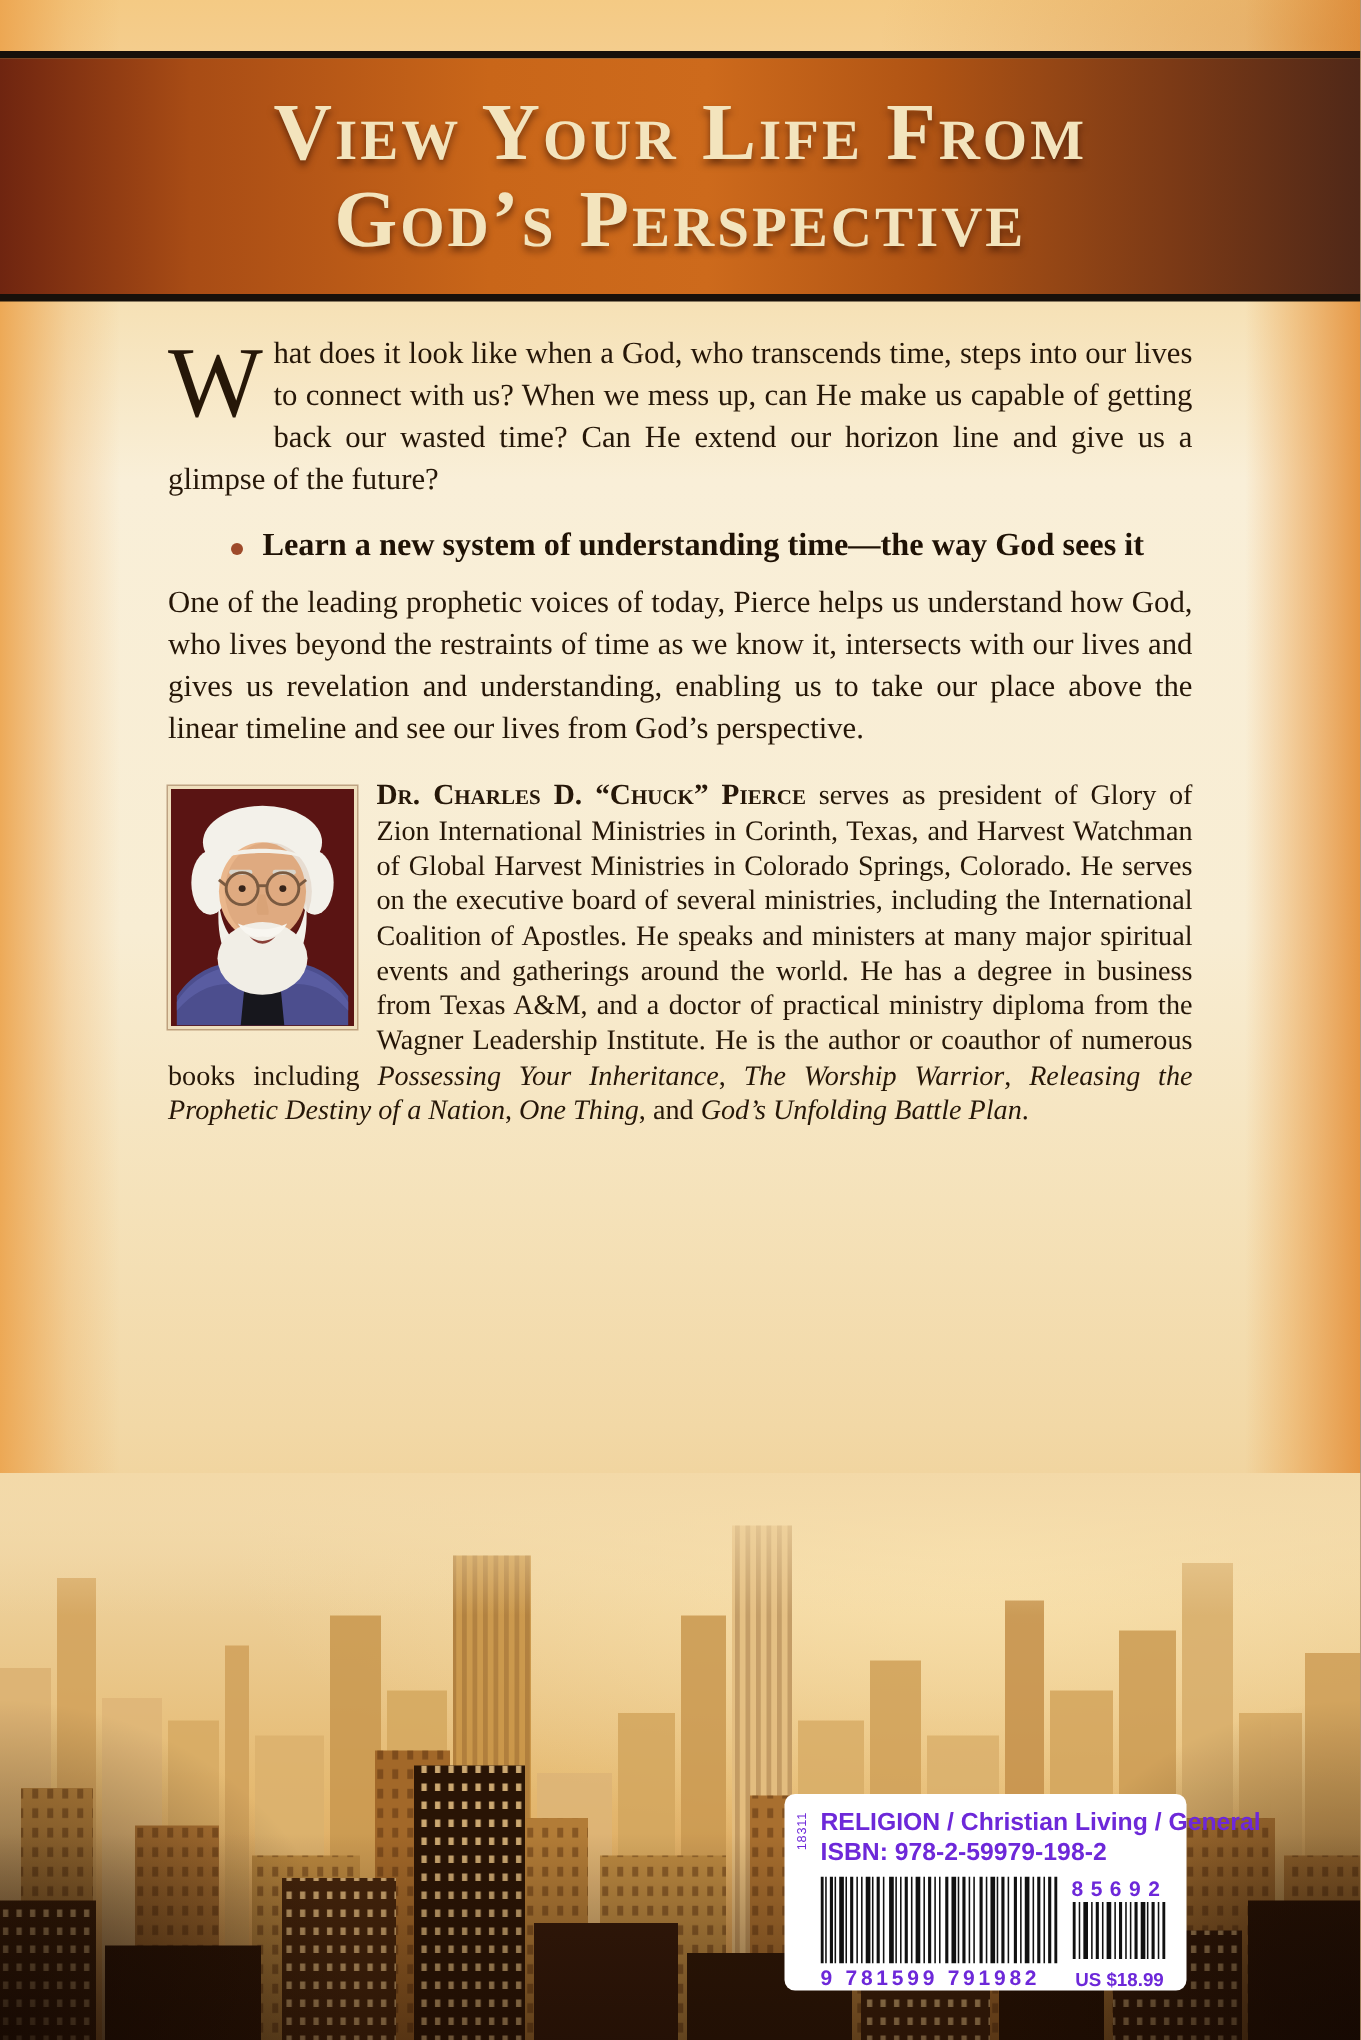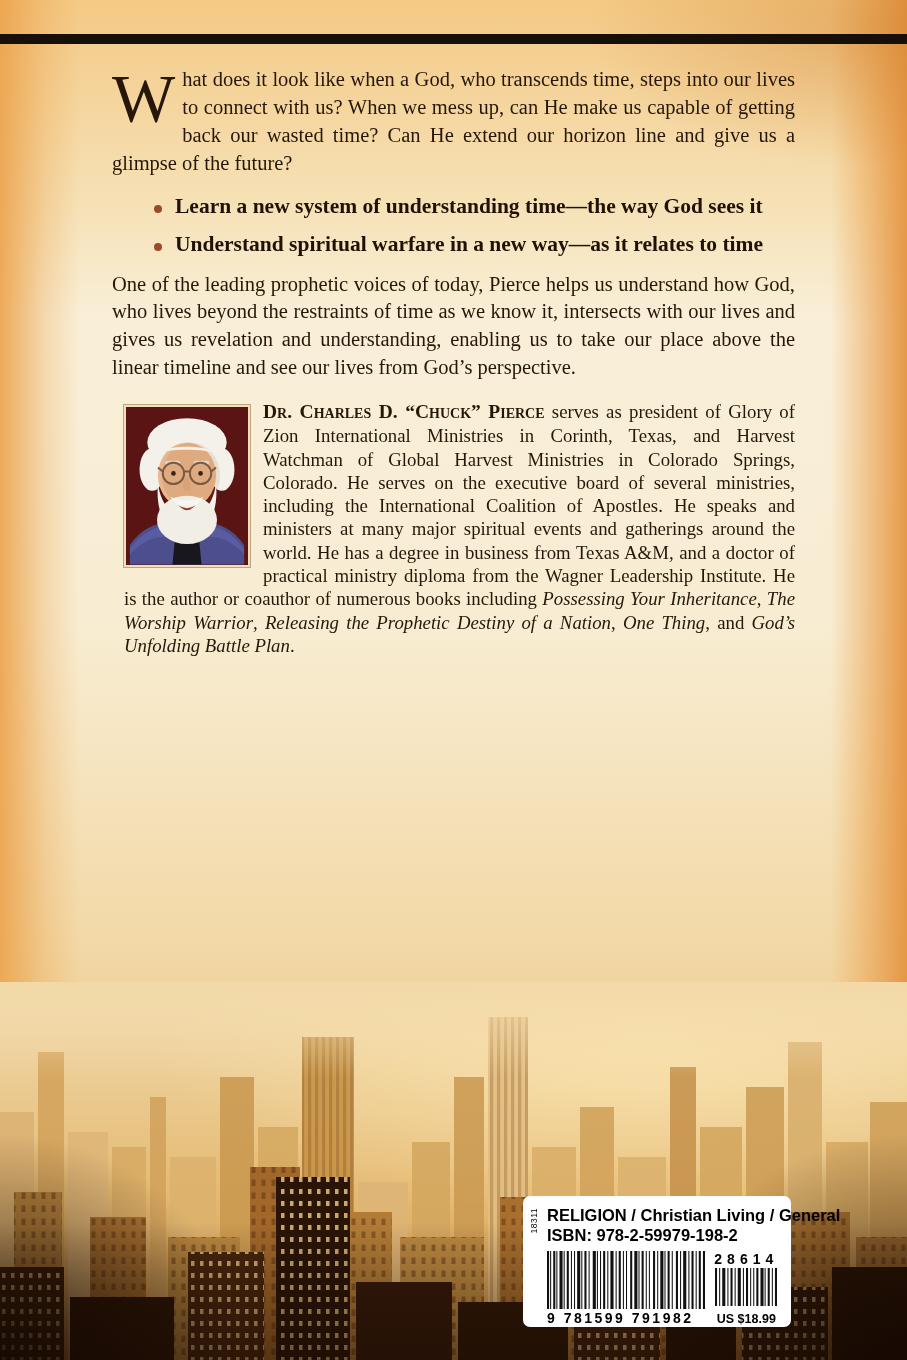--- a/index.html
+++ b/index.html
@@ -28,21 +28,21 @@
   .content{position:relative;z-index:2;padding:22px 112px 0;}
   .para{font-size:20.5px;line-height:1.36;text-align:justify;margin:0 0 15px;}
   .dropcap{float:left;font-size:67px;line-height:.76;padding:7px 7px 0 0;}
   .bullets{list-style:none;margin:6px 0 12px;padding:0 6px 0 40px;}
   .bullets li{
     position:relative;padding-left:23px;margin-bottom:11px;
     font-weight:700;font-size:21.5px;line-height:1.28;color:#1f1205;
   }
   .bullets li::before{content:"";position:absolute;left:2px;top:12px;width:8px;height:8px;border-radius:50%;background:#9e4a2a;}
   
-  .bio{margin-top:18px;margin-left:12px;}
+  .bio{margin-top:18px;}
   .bio::after{content:"";display:block;clear:both;}
   .photo{
     float:left;width:122px;height:158px;margin:5px 13px 2px 0;
     border:2px solid #efdfbd;box-shadow:0 0 0 1px rgba(120,70,30,.45);background:#5a1413;
   }
   .photo svg{display:block;width:100%;height:100%;}
   .bio-text{font-size:18.8px;line-height:1.24;text-align:justify;margin:0;}
   .bio-name{font-weight:700;font-variant:small-caps;font-size:19.5px;}
   .book-title{font-style:italic;}
   
@@ -50,21 +50,21 @@
   .skyline svg{display:block;width:100%;height:100%;}
   
   .publisher{position:absolute;left:266px;top:1156px;width:164px;text-align:center;z-index:3;color:#fff;
              font-family:"Liberation Sans",sans-serif;text-shadow:0 2px 4px rgba(0,0,0,.35);}
   .flame{display:block;margin:0 auto;}
   .pub-line1{font-weight:700;font-size:29px;letter-spacing:1px;line-height:1.05;margin-top:2px;}
   .pub-line2{font-weight:700;font-size:41px;letter-spacing:1.5px;line-height:.95;}
   
   .barcode-box{
     position:absolute;left:523px;top:1196px;width:268px;height:131px;z-index:3;box-sizing:border-box;
-    background:#fff;border-radius:7px;padding:9px 10px 7px 24px;color:#000000;
+    background:#fff;border-radius:7px;padding:9px 10px 7px 24px;color:#6d28d9;
     font-family:"Liberation Sans",sans-serif;
   }
   .spine-code{position:absolute;left:6px;top:12px;font-size:8.5px;letter-spacing:.5px;
               writing-mode:vertical-rl;transform:rotate(180deg);}
   .bc-category{font-size:16.5px;font-weight:700;line-height:1.22;white-space:nowrap;}
   .bc-isbn{font-size:16.5px;font-weight:600;line-height:1.25;}
   .bc-row{display:flex;margin-top:5px;}
   .bc-main{width:160px;}
   .bc-main svg{display:block;}
   .bc-digits{font-size:14px;font-weight:700;letter-spacing:2.5px;margin-top:1px;white-space:nowrap;}
@@ -191,27 +191,30 @@
       </g>
       <rect width="907" height="95" fill="url(#fadeTop)"></rect>
       <rect y="240" width="907" height="138" fill="url(#vigBottom)"></rect>
       <rect width="400" height="378" fill="url(#cornerL)"></rect>
       <rect x="507" width="400" height="378" fill="url(#cornerR)"></rect>
     </svg>
   </div>
 
   <div class="top-band"></div>
   <div class="rule"></div>
+  <header class="banner">
+    <div class="banner-line">View Your Life From</div>
+    <div class="banner-line">God’s Perspective</div>
+  </header>
   <div class="rule"></div>
 
   <main class="content">
     <p class="para"><span class="dropcap">W</span><span>hat does it look like when a God, who transcends time, steps into our lives to connect with us? When we mess up, can He make us capable of getting back our wasted time? Can He extend our horizon line and give us a glimpse of the future?</span></p>
     <ul class="bullets">
       <li>Learn a new system of understanding time—the way God sees it</li>
-      <li>Understand spiritual warfare in a new way—as it relates to time</li>
     </ul>
     <p class="para">One of the leading prophetic voices of today, Pierce helps us understand how God, who lives beyond the restraints of time as we know it, intersects with our lives and gives us revelation and understanding, enabling us to take our place above the linear timeline and see our lives from God’s perspective.</p>
 
     <section class="bio">
       <div class="photo">
         <svg viewBox="0 0 126 162">
           <rect width="126" height="162" fill="#5a1413"></rect>
 
           <path d="M4,162 L4,142 C18,121 40,116 52,121 L63,134 L74,121 C86,116 108,121 122,142 L122,162 Z" fill="#4c4e8e"></path>
           <path d="M52,121 L63,140 L74,121 L78,162 L48,162 Z" fill="#17171d"></path>
@@ -299,21 +302,21 @@
               <rect x="136" width="1" height="58"></rect>
               <rect x="139" width="2" height="58"></rect>
             <rect x="143" width="1" height="58"></rect>
               <rect x="146" width="2" height="58"></rect>
               <rect x="150" width="2" height="58"></rect>
           </g>
         </svg>
         <div class="bc-digits">9 781599 791982</div>
       </div>
       <div class="bc-addon">
-        <div class="addon-top">28614</div>
+        <div class="addon-top">85692</div>
         <svg width="62" height="38" viewBox="0 0 60 38" preserveAspectRatio="none">
           <g fill="#111">
             <rect x="0" width="2" height="38"></rect>
               <rect x="4" width="1" height="38"></rect>
               <rect x="7" width="3" height="38"></rect>
               <rect x="12" width="1" height="38"></rect>
             <rect x="15" width="2" height="38"></rect>
               <rect x="19" width="1" height="38"></rect>
               <rect x="22" width="3" height="38"></rect>
               <rect x="27" width="1" height="38"></rect>

